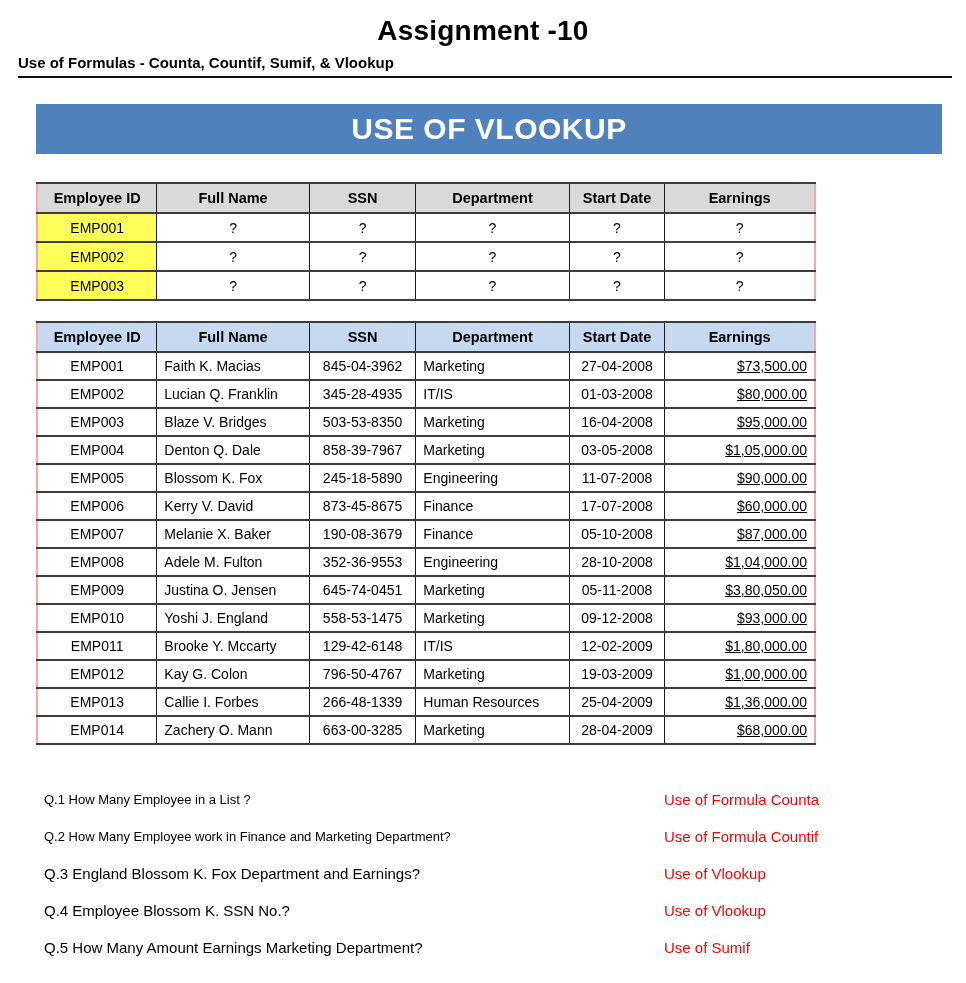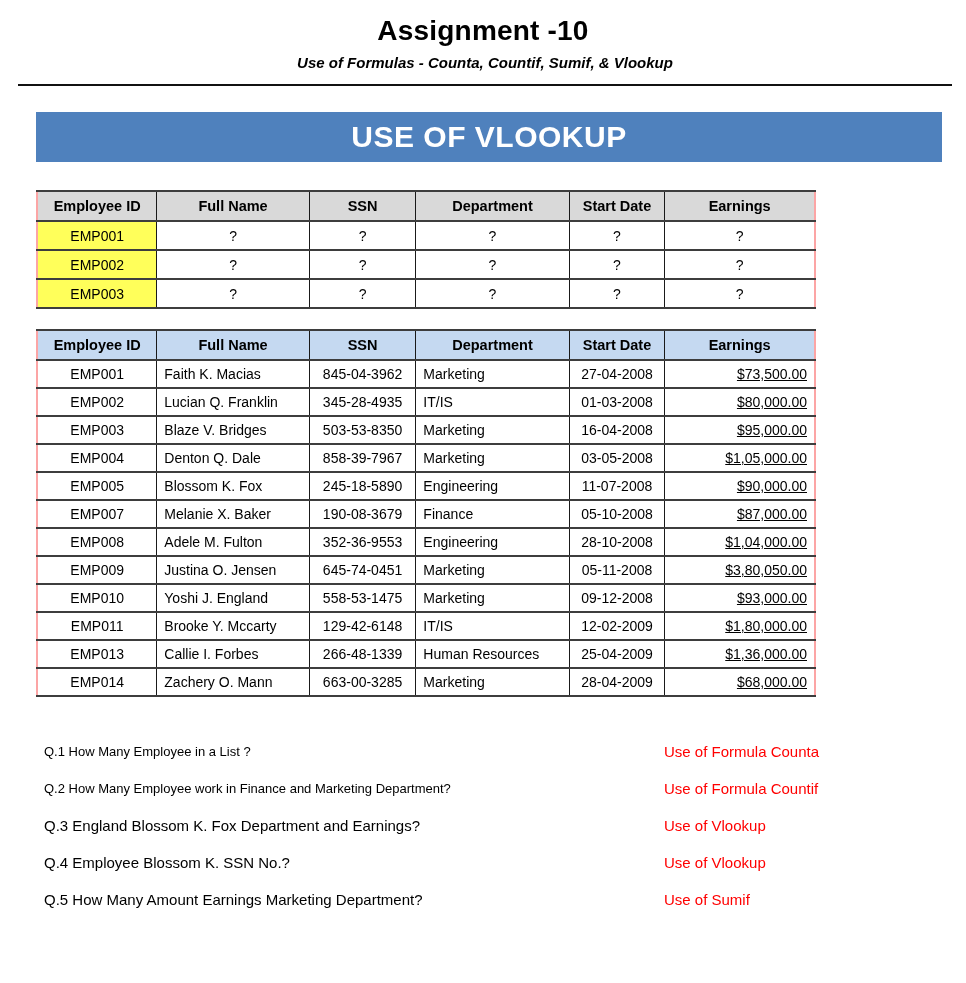--- a/index.html
+++ b/index.html
@@ -12,23 +12,22 @@
   }
   .page { position: relative; width: 966px; height: 983px; padding-top: 16px; }
 
   .title {
     text-align: center; font-size: 28px; font-weight: bold; line-height: 30px;
     letter-spacing: 0.2px;
   }
   .subtitle-wrap {
     margin: 8px 0 0 18px; width: 934px;
     border-bottom: 2px solid #111;
-    padding-bottom: 12px;
-    text-align: center;
-    font-style: italic;
+    padding-bottom: 4px;
+    text-align: left;
   }
   .subtitle { font-size: 15px; font-weight: bold; }
 
   .banner {
     margin: 26px 0 0 36px; width: 906px; height: 50px;
     background: var(--banner-bg, #4F81BD);
     color: var(--banner-fg, #fff);
     font-size: 30px; font-weight: bold;
     text-align: center; line-height: 50px; letter-spacing: 0.5px;
   }
@@ -182,20 +181,28 @@
         </tr>
         <tr>
           <td class="c-center">EMP005</td>
           <td class="c-left">Blossom K. Fox</td>
           <td class="c-center">245-18-5890</td>
           <td class="c-left">Engineering</td>
           <td class="c-center">11-07-2008</td>
           <td class="c-right">$90,000.00</td>
         </tr>
         <tr>
+          <td class="c-center">EMP006</td>
+          <td class="c-left">Kerry V. David</td>
+          <td class="c-center">873-45-8675</td>
+          <td class="c-left">Finance</td>
+          <td class="c-center">17-07-2008</td>
+          <td class="c-right">$60,000.00</td>
+        </tr>
+        <tr>
           <td class="c-center">EMP007</td>
           <td class="c-left">Melanie X. Baker</td>
           <td class="c-center">190-08-3679</td>
           <td class="c-left">Finance</td>
           <td class="c-center">05-10-2008</td>
           <td class="c-right">$87,000.00</td>
         </tr>
         <tr>
           <td class="c-center">EMP008</td>
           <td class="c-left">Adele M. Fulton</td>
@@ -222,20 +229,28 @@
         </tr>
         <tr>
           <td class="c-center">EMP011</td>
           <td class="c-left">Brooke Y. Mccarty</td>
           <td class="c-center">129-42-6148</td>
           <td class="c-left">IT/IS</td>
           <td class="c-center">12-02-2009</td>
           <td class="c-right">$1,80,000.00</td>
         </tr>
         <tr>
+          <td class="c-center">EMP012</td>
+          <td class="c-left">Kay G. Colon</td>
+          <td class="c-center">796-50-4767</td>
+          <td class="c-left">Marketing</td>
+          <td class="c-center">19-03-2009</td>
+          <td class="c-right">$1,00,000.00</td>
+        </tr>
+        <tr>
           <td class="c-center">EMP013</td>
           <td class="c-left">Callie I. Forbes</td>
           <td class="c-center">266-48-1339</td>
           <td class="c-left">Human Resources</td>
           <td class="c-center">25-04-2009</td>
           <td class="c-right">$1,36,000.00</td>
         </tr>
         <tr>
           <td class="c-center">EMP014</td>
           <td class="c-left">Zachery O. Mann</td>

